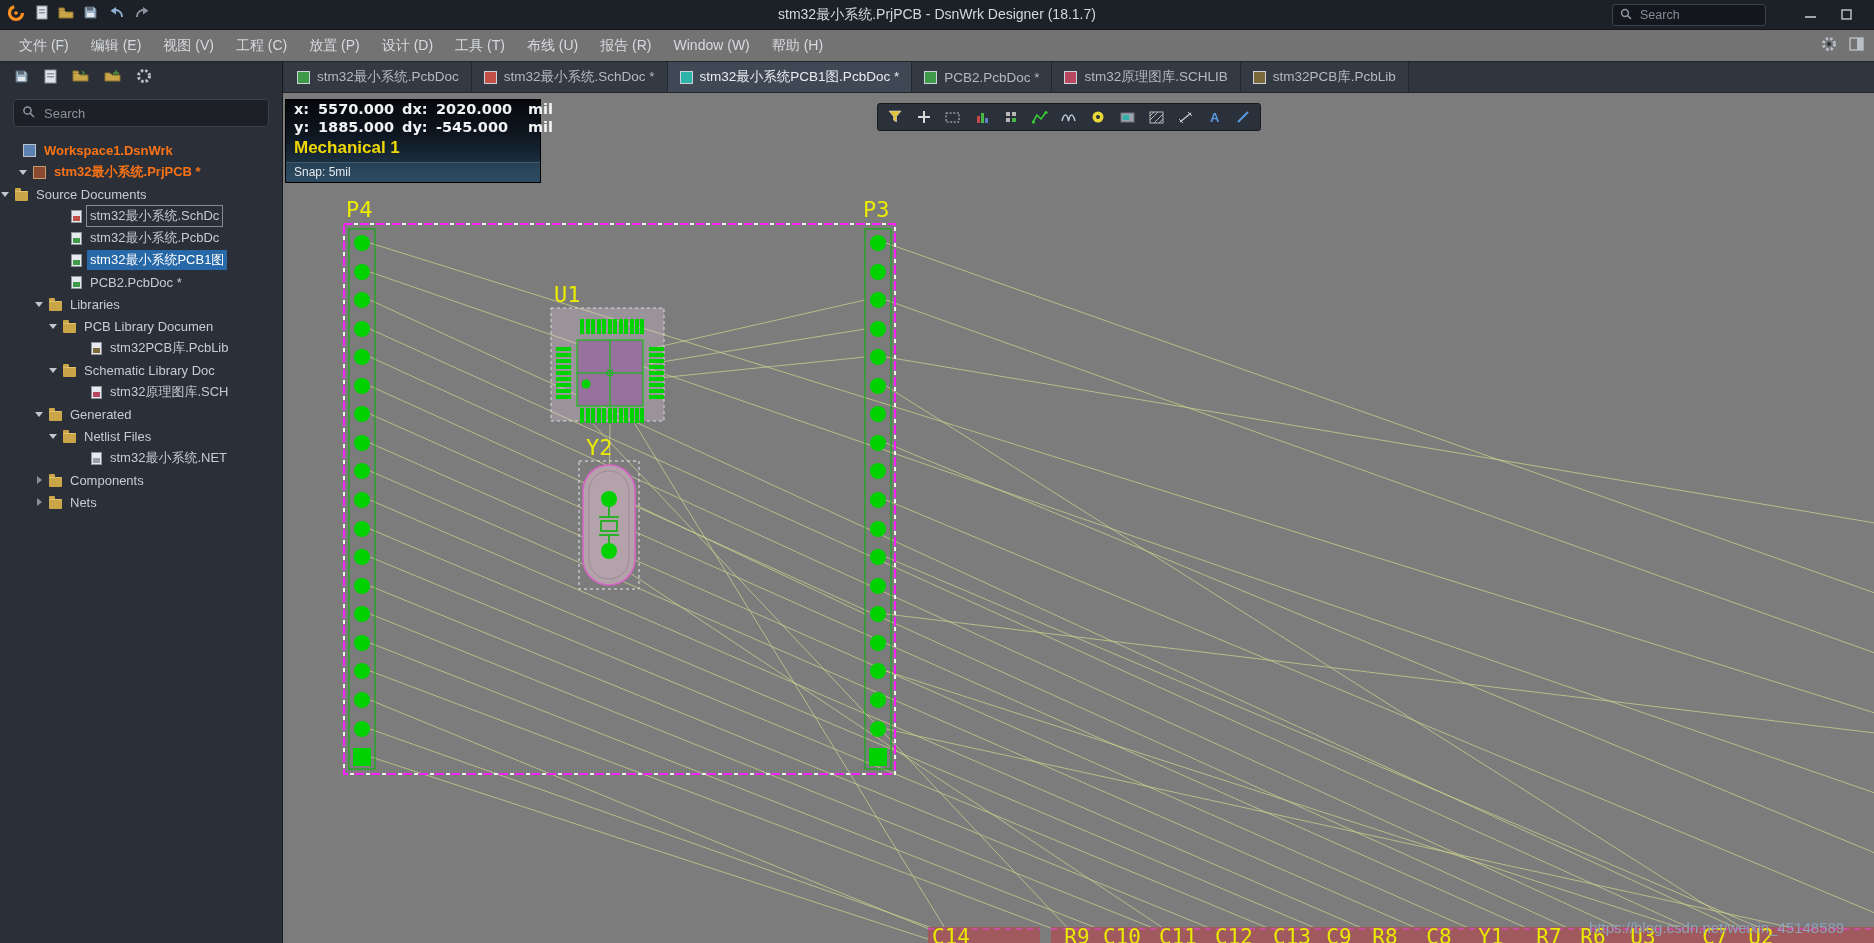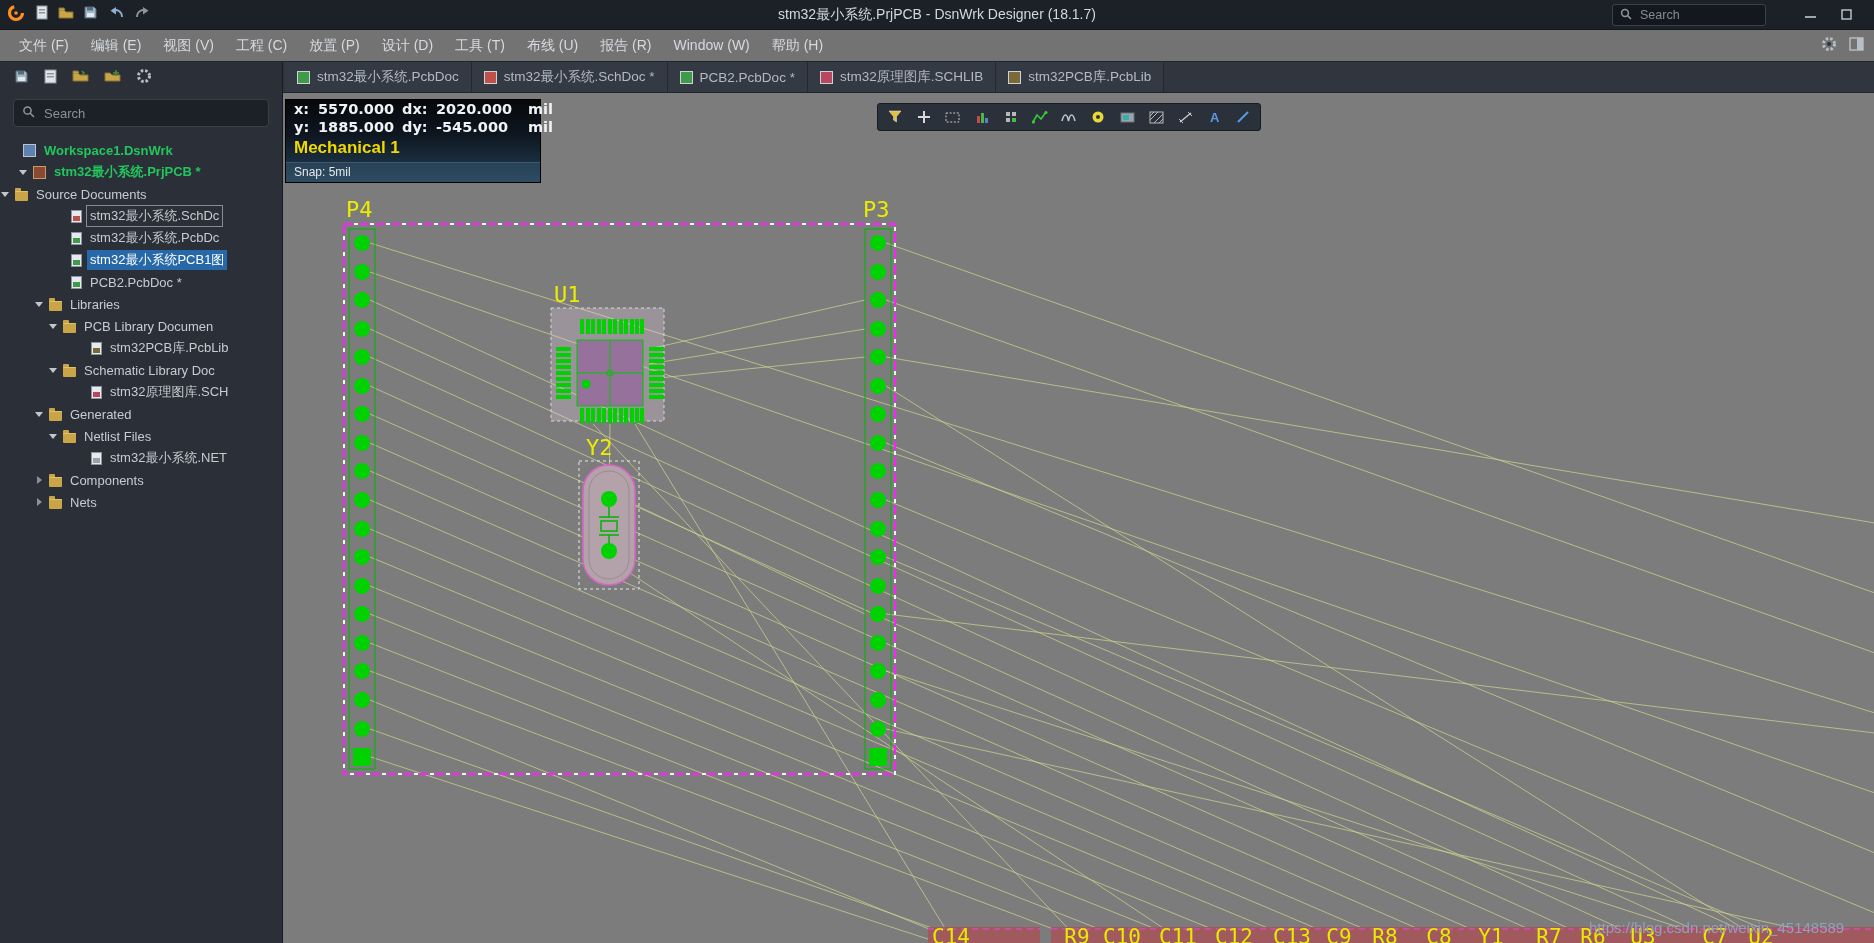--- a/index.html
+++ b/index.html
@@ -24,21 +24,21 @@
   .projects{width:282px;flex:0 0 282px;background:#2b2f37;border-right:1px solid #171a1f;display:flex;flex-direction:column;}
   .p-header{height:30px;display:flex;align-items:center;padding:0 10px;color:#e6e9ee;font-size:13.5px;font-weight:bold;}
   .p-header .sp{flex:1;}
   .p-hbtn{width:20px;height:20px;display:flex;align-items:center;justify-content:center;}
   .p-tools{height:32px;display:flex;align-items:center;gap:15px;padding:0 14px;}
   .p-search{margin:5px 13px 12px;height:26px;background:#1d2127;border:1px solid #3a4049;border-radius:4px;display:flex;align-items:center;gap:7px;padding:0 8px;}
   .p-search input{background:transparent;border:0;outline:0;color:#a7adb6;font-size:13px;width:100%;font-family:inherit;}
   .p-search input::placeholder{color:#8a9099;}
   .tree{flex:1;overflow:hidden;font-size:13px;color:#c7cbd2;}
   .trow{height:22px;display:flex;align-items:center;gap:5px;white-space:nowrap;}
-  .trow.b .tlabel{font-weight:bold;color:#22c55e;}
+  .trow.b .tlabel{font-weight:bold;color:#f97316;}
   .tw{width:10px;flex:0 0 10px;display:flex;align-items:center;justify-content:center;}
   .tw.exp::before{content:"";width:0;height:0;border-left:4px solid transparent;border-right:4px solid transparent;border-top:5px solid #c2c6cd;}
   .tw.col::before{content:"";width:0;height:0;border-top:4px solid transparent;border-bottom:4px solid transparent;border-left:5px solid #8b9099;}
   .ticon{position:relative;width:13px;height:13px;flex:0 0 13px;box-sizing:border-box;}
   .ticon.doc{background:#e6e9ed;border:1px solid #8f959d;width:11px;flex-basis:11px;}
   .ticon.doc::after{content:"";position:absolute;left:1px;right:1px;bottom:1px;height:5px;}
   .doc-sch::after{background:#c05048;}
   .doc-pcb::after{background:#3f9b4a;}
   .doc-schlib::after{background:#b84860;}
   .doc-pcblib::after{background:#7a6a3a;}
@@ -282,20 +282,24 @@
 
   <div class="right">
     <div class="tabbar">
       <div class="tab">
           <span class="tabicon ti-pcb"></span>
           <span>stm32最小系统.PcbDoc</span>
         </div>
       <div class="tab">
           <span class="tabicon ti-sch"></span>
           <span>stm32最小系统.SchDoc *</span>
+        </div>
+      <div class="tab active">
+          <span class="tabicon ti-pcbactive"></span>
+          <span>stm32最小系统PCB1图.PcbDoc *</span>
         </div>
       <div class="tab">
           <span class="tabicon ti-pcb"></span>
           <span>PCB2.PcbDoc *</span>
         </div>
       <div class="tab">
           <span class="tabicon ti-schlib"></span>
           <span>stm32原理图库.SCHLIB</span>
         </div>
       <div class="tab">

